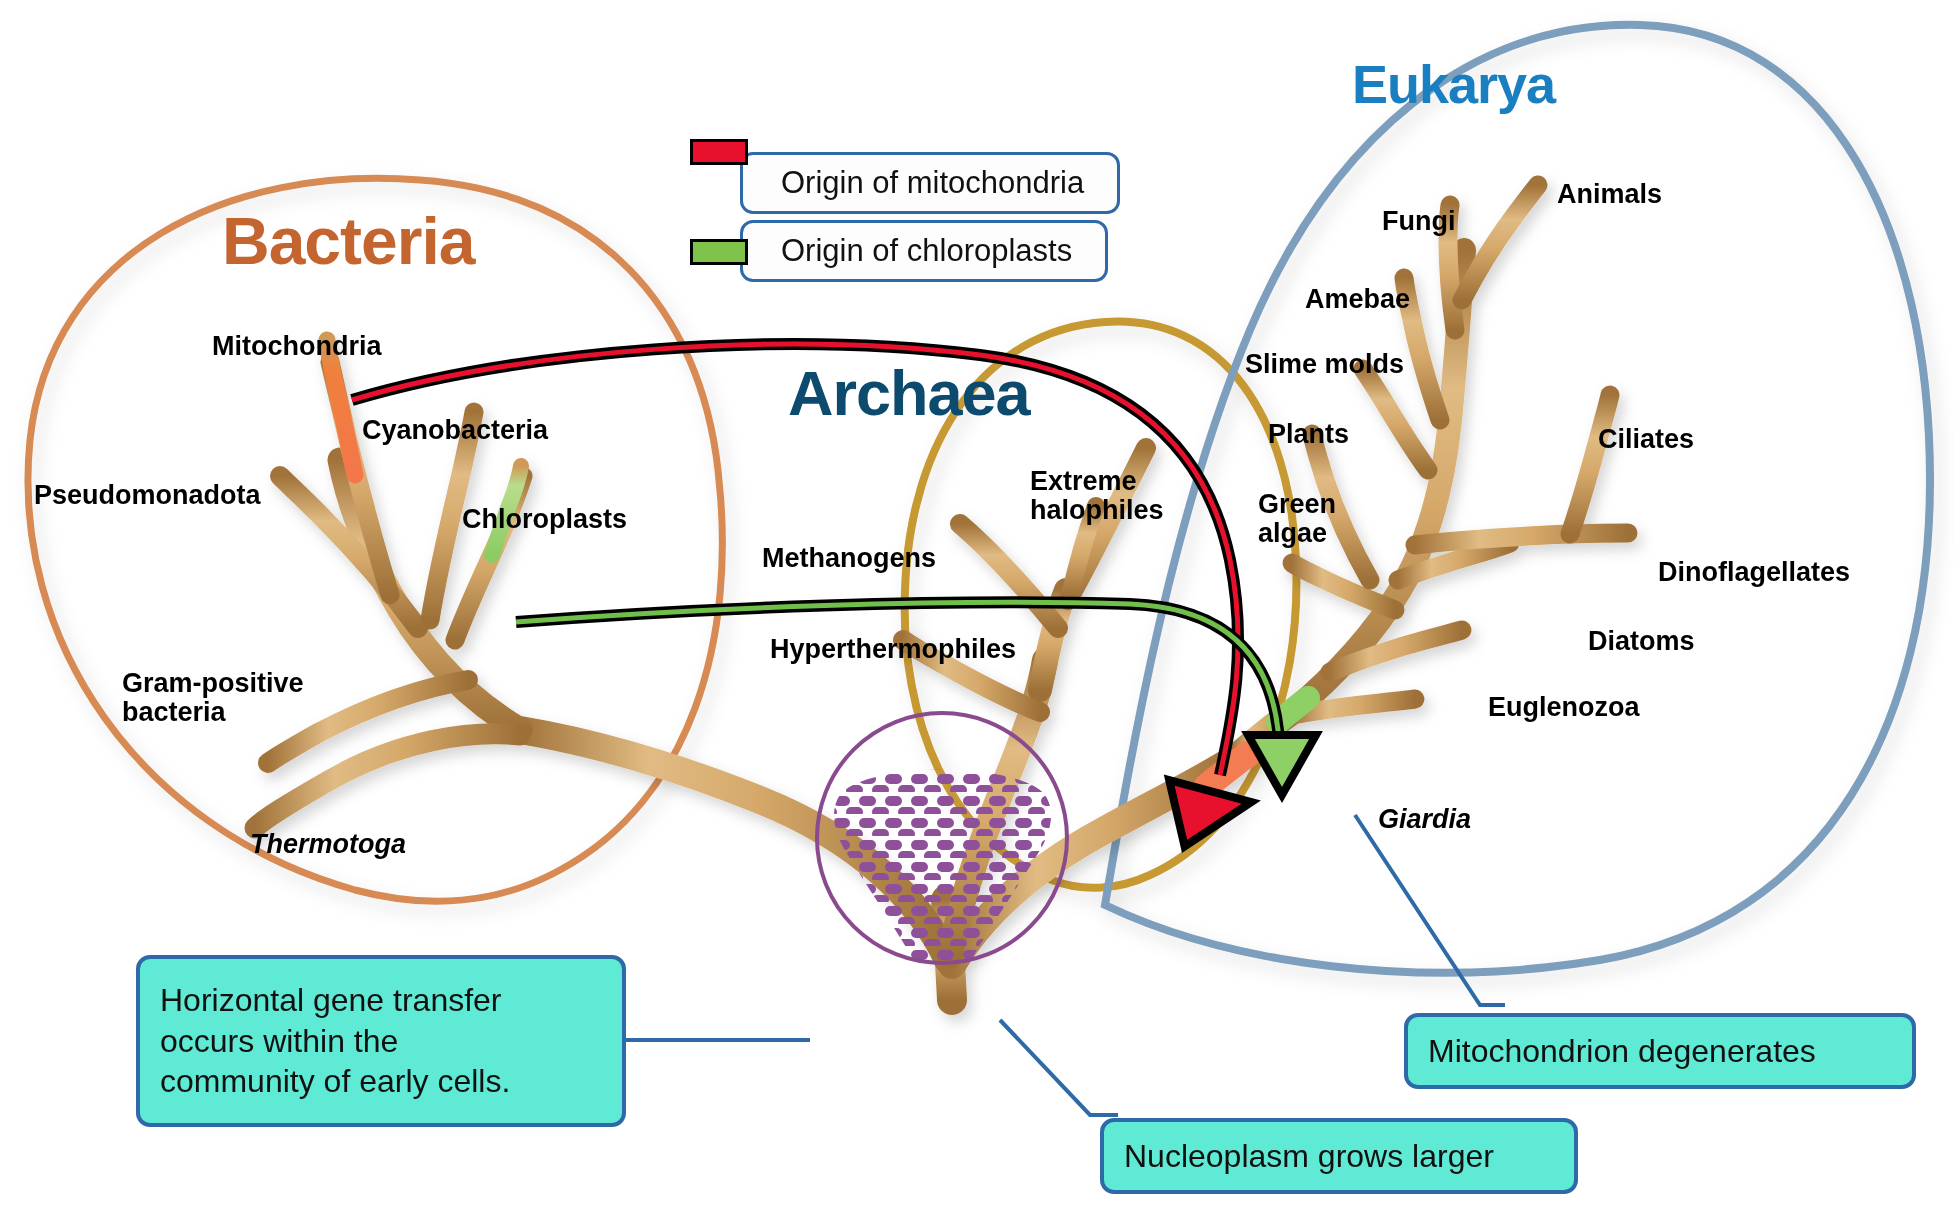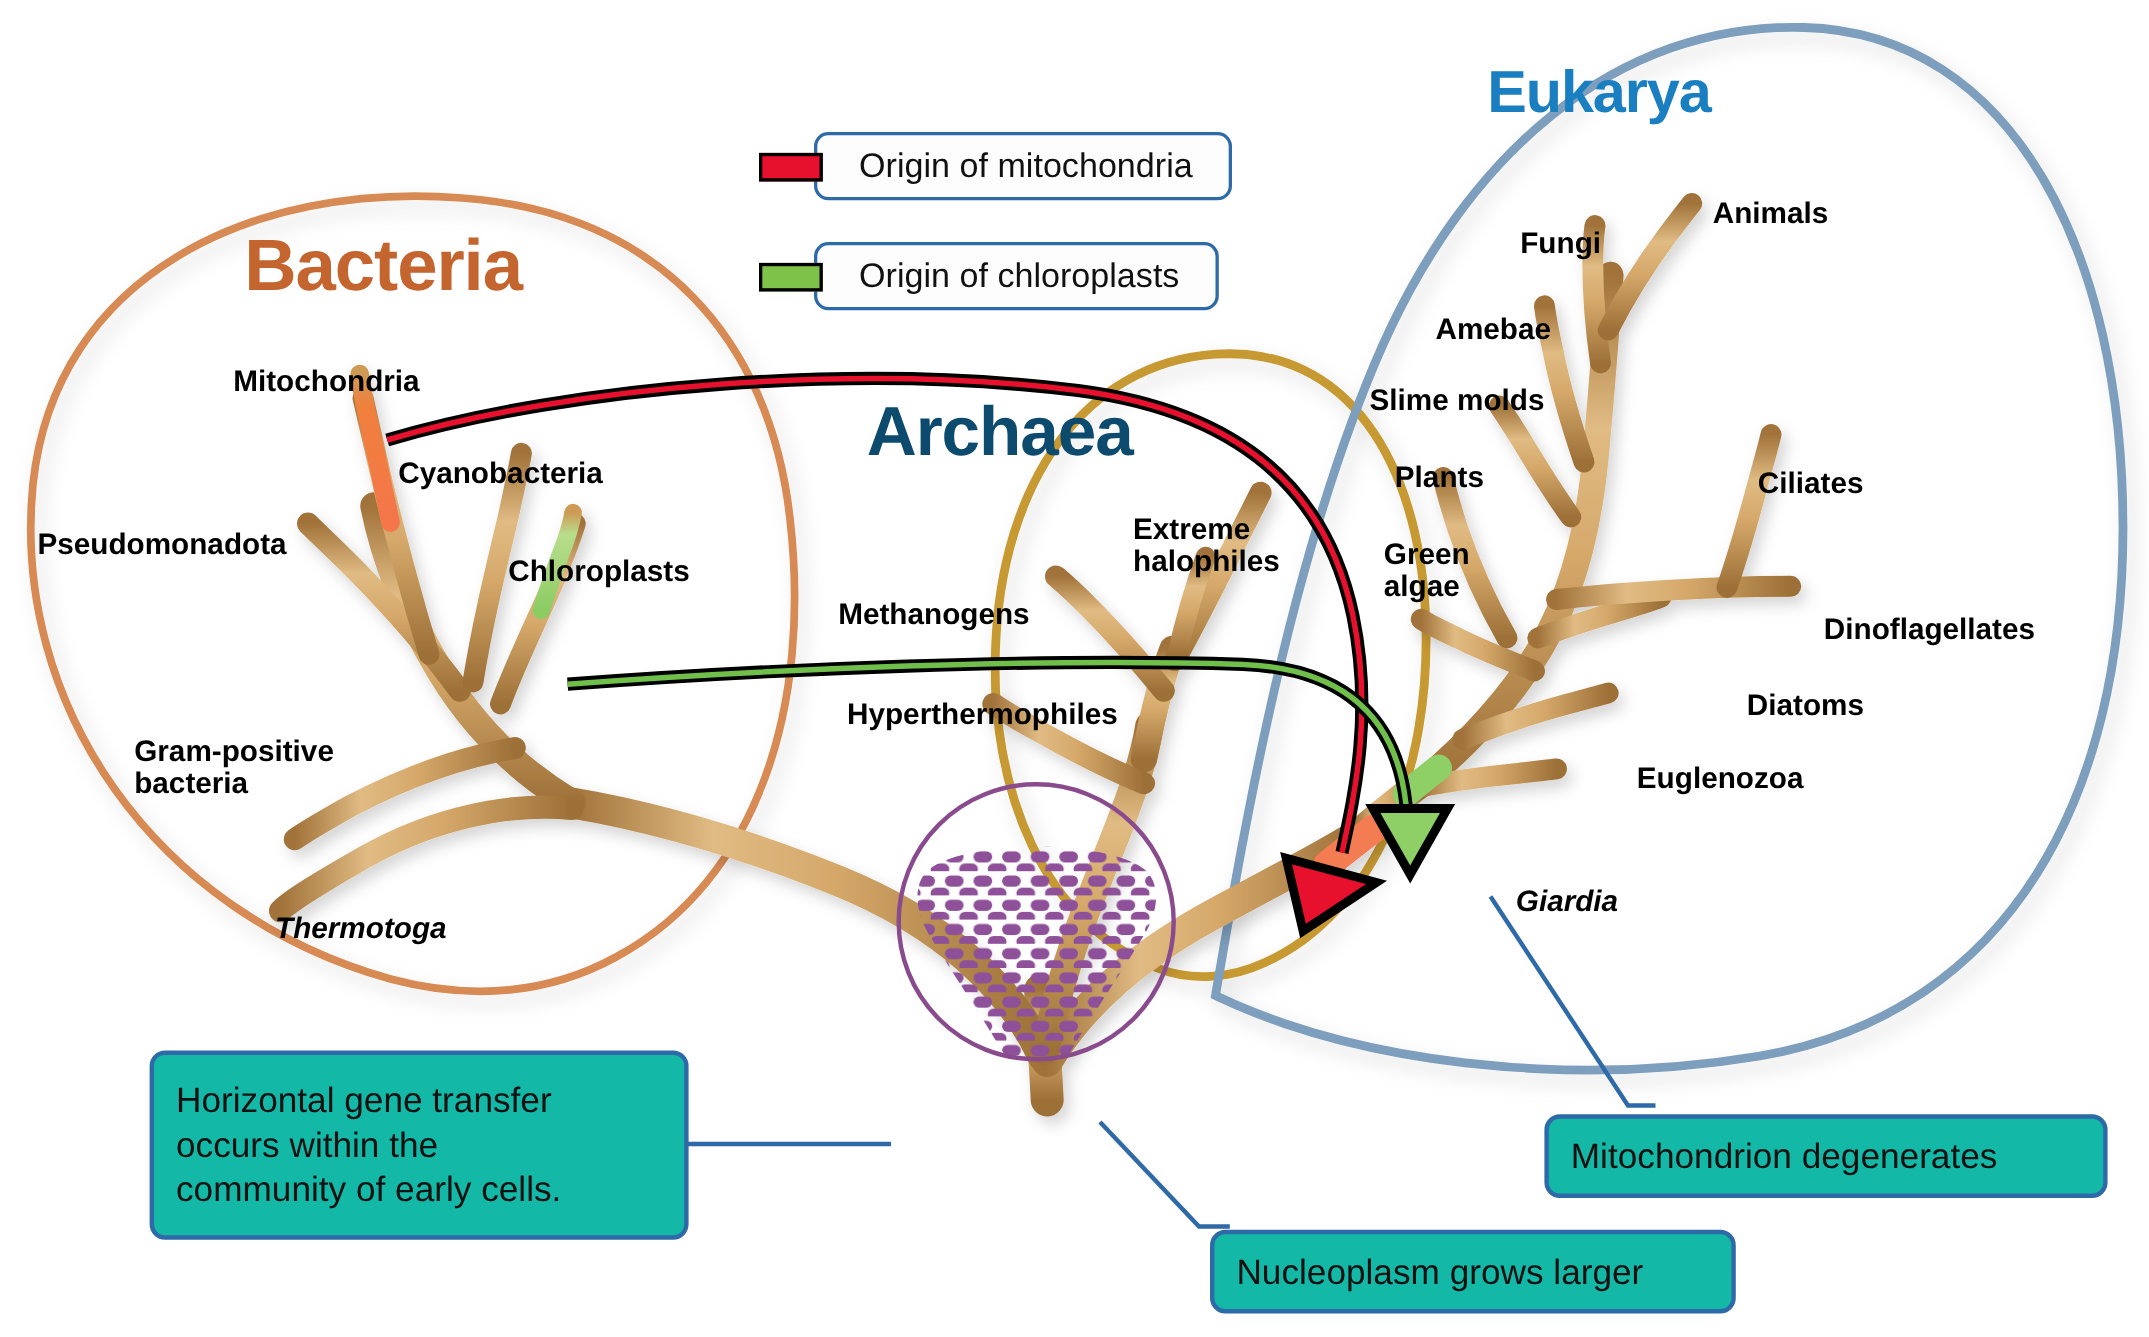--- a/index.html
+++ b/index.html
@@ -94,21 +94,21 @@
     border: 3px solid #000;
     box-sizing: border-box;
     z-index: 3;
   }
 
   
   .callout {
     position: absolute;
     border: 4px solid #2f6aa8;
     border-radius: 14px;
-    background: #14b8a6;
+    background: #5eead4;
     box-sizing: border-box;
     display: flex;
     align-items: center;
     z-index: 6;
   }
   .callout span {
     display: block;
     padding: 0 20px;
     font-size: 32px;
     color: #111;
@@ -272,21 +272,21 @@
       <path d="M 1355,815 L 1480,1005 L 1505,1005"></path>
     </g>
   </svg>
 
   <div class="domain-title" id="title-bacteria">Bacteria</div>
   <div class="domain-title" id="title-archaea">Archaea</div>
   <div class="domain-title" id="title-eukarya">Eukarya</div>
 
   <div class="legend-row" style="left:690px; top:120px; width:430px;">
     <div class="legend-swatch" style="background:#e8112d;"></div>
-    <div class="legend-box" style="width:380px;">
+    <div class="legend-box" style="width:380px;margin-top:32px;">
       <span>Origin of mitochondria</span>
     </div>
   </div>
 
   <div class="legend-row" style="left:690px; top:220px; width:420px;">
     <div class="legend-swatch" style="background:#7fc24a;"></div>
     <div class="legend-box" style="width:368px;">
       <span>Origin of chloroplasts</span>
     </div>
   </div>

